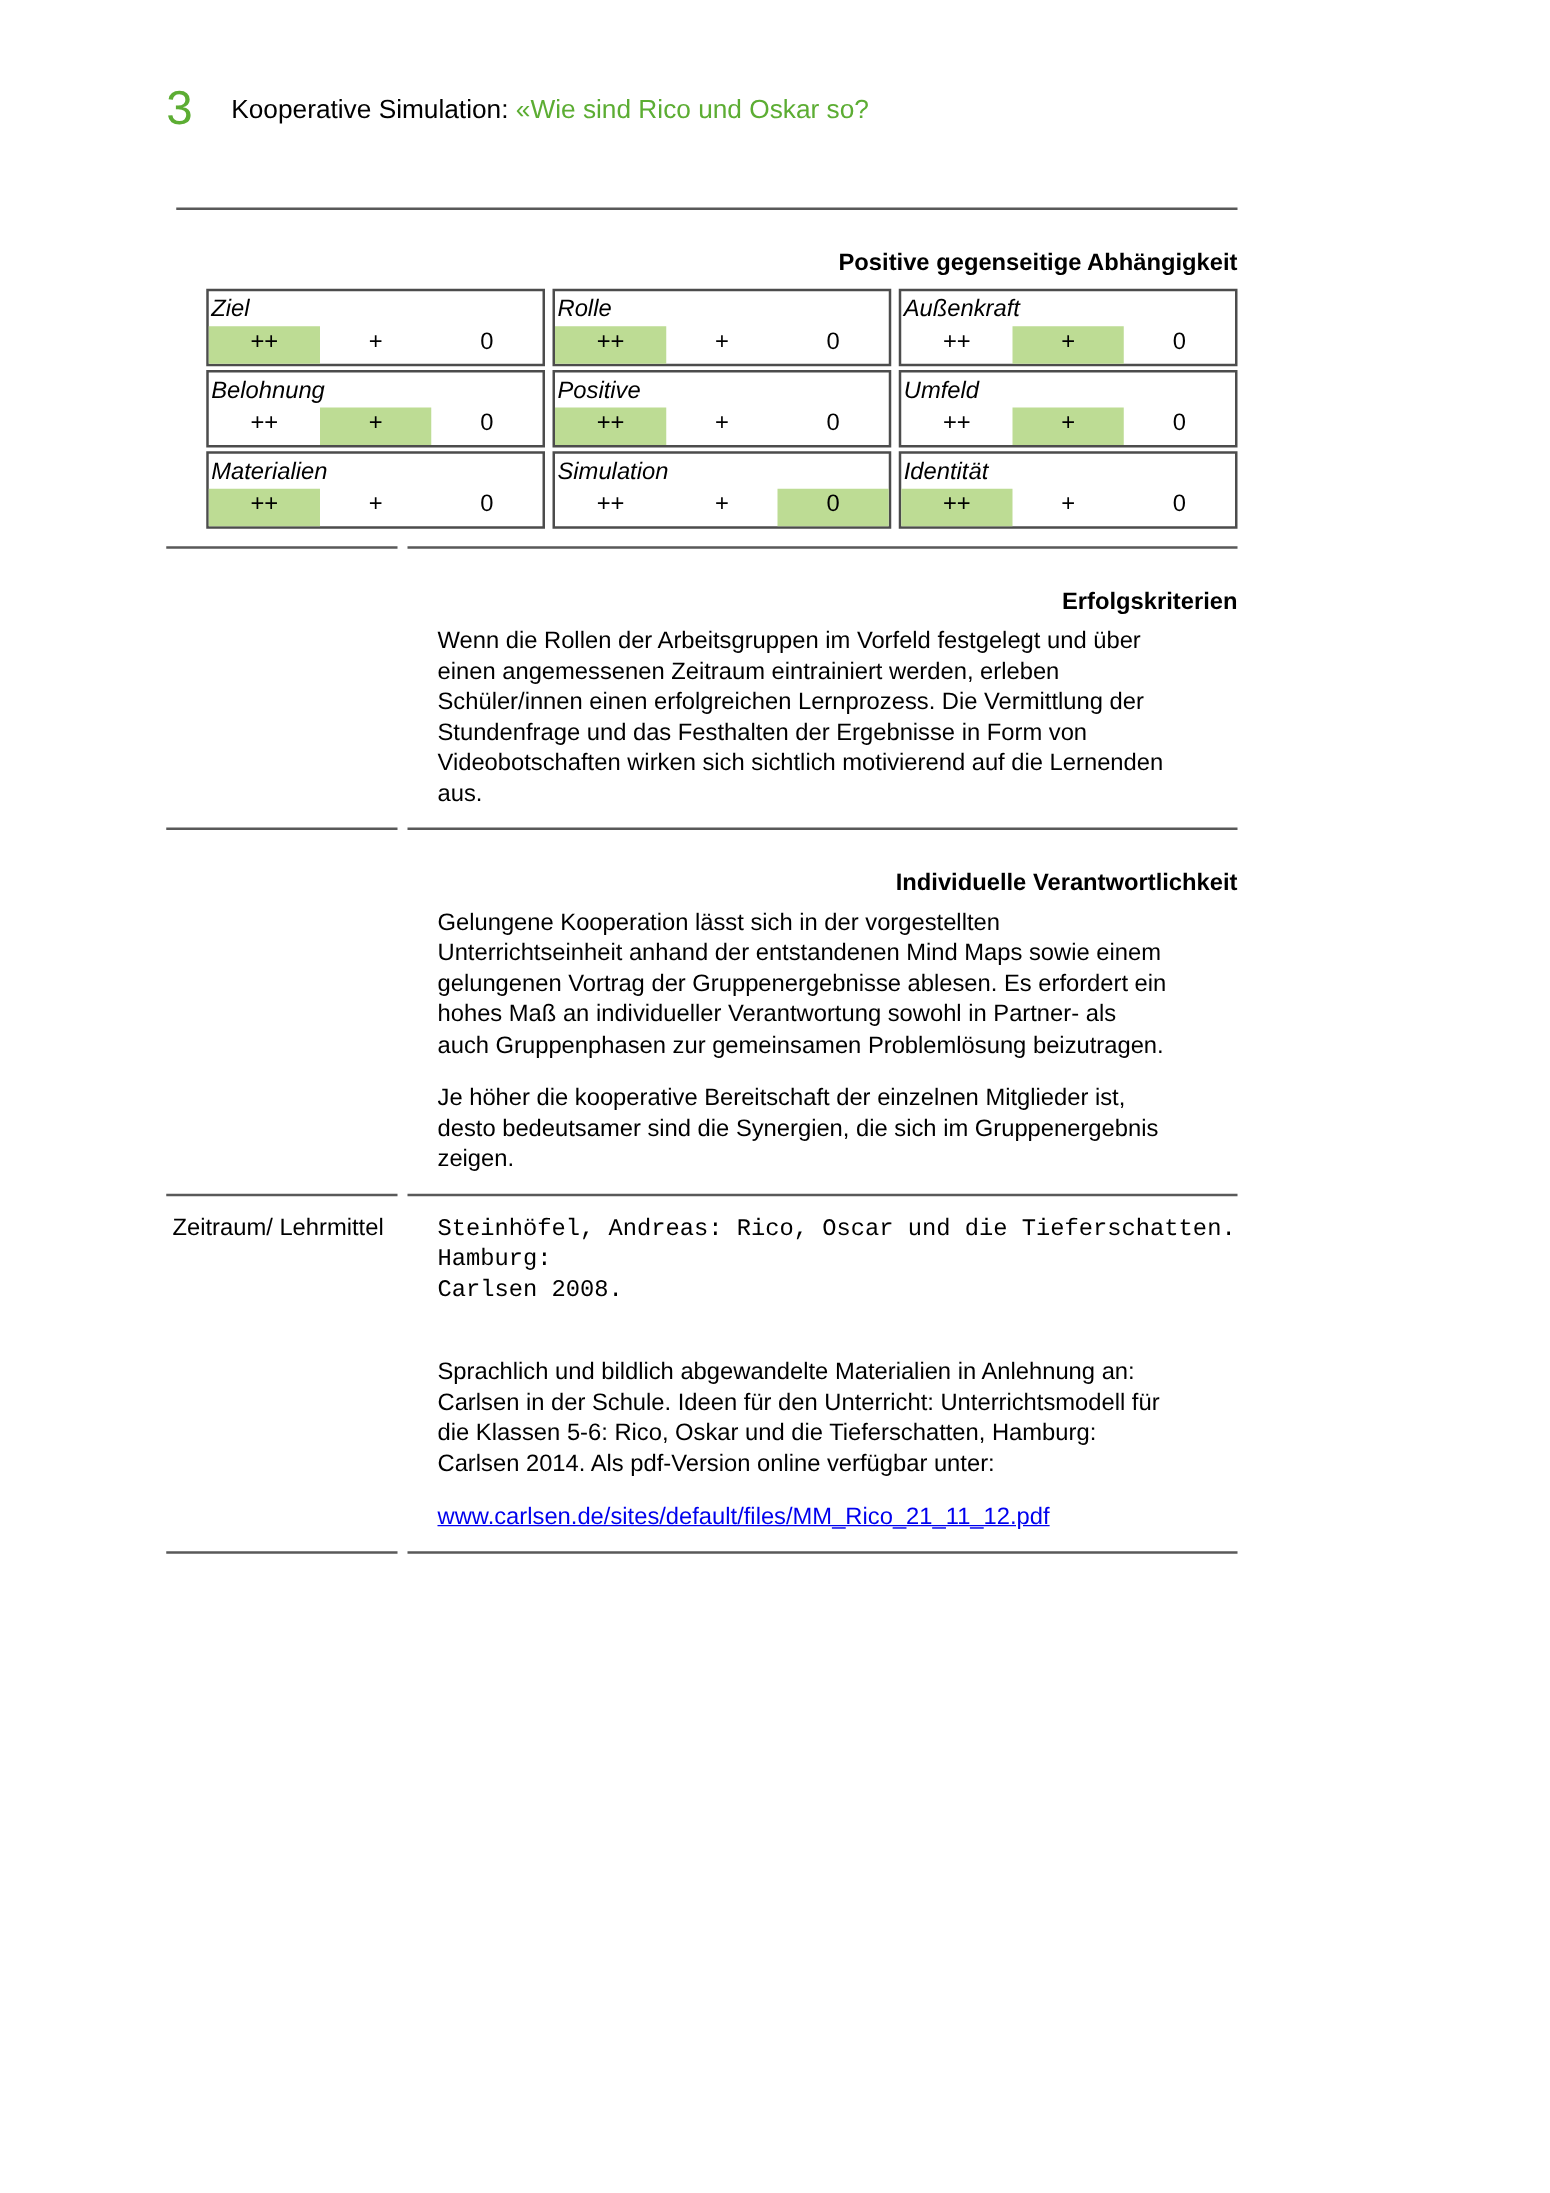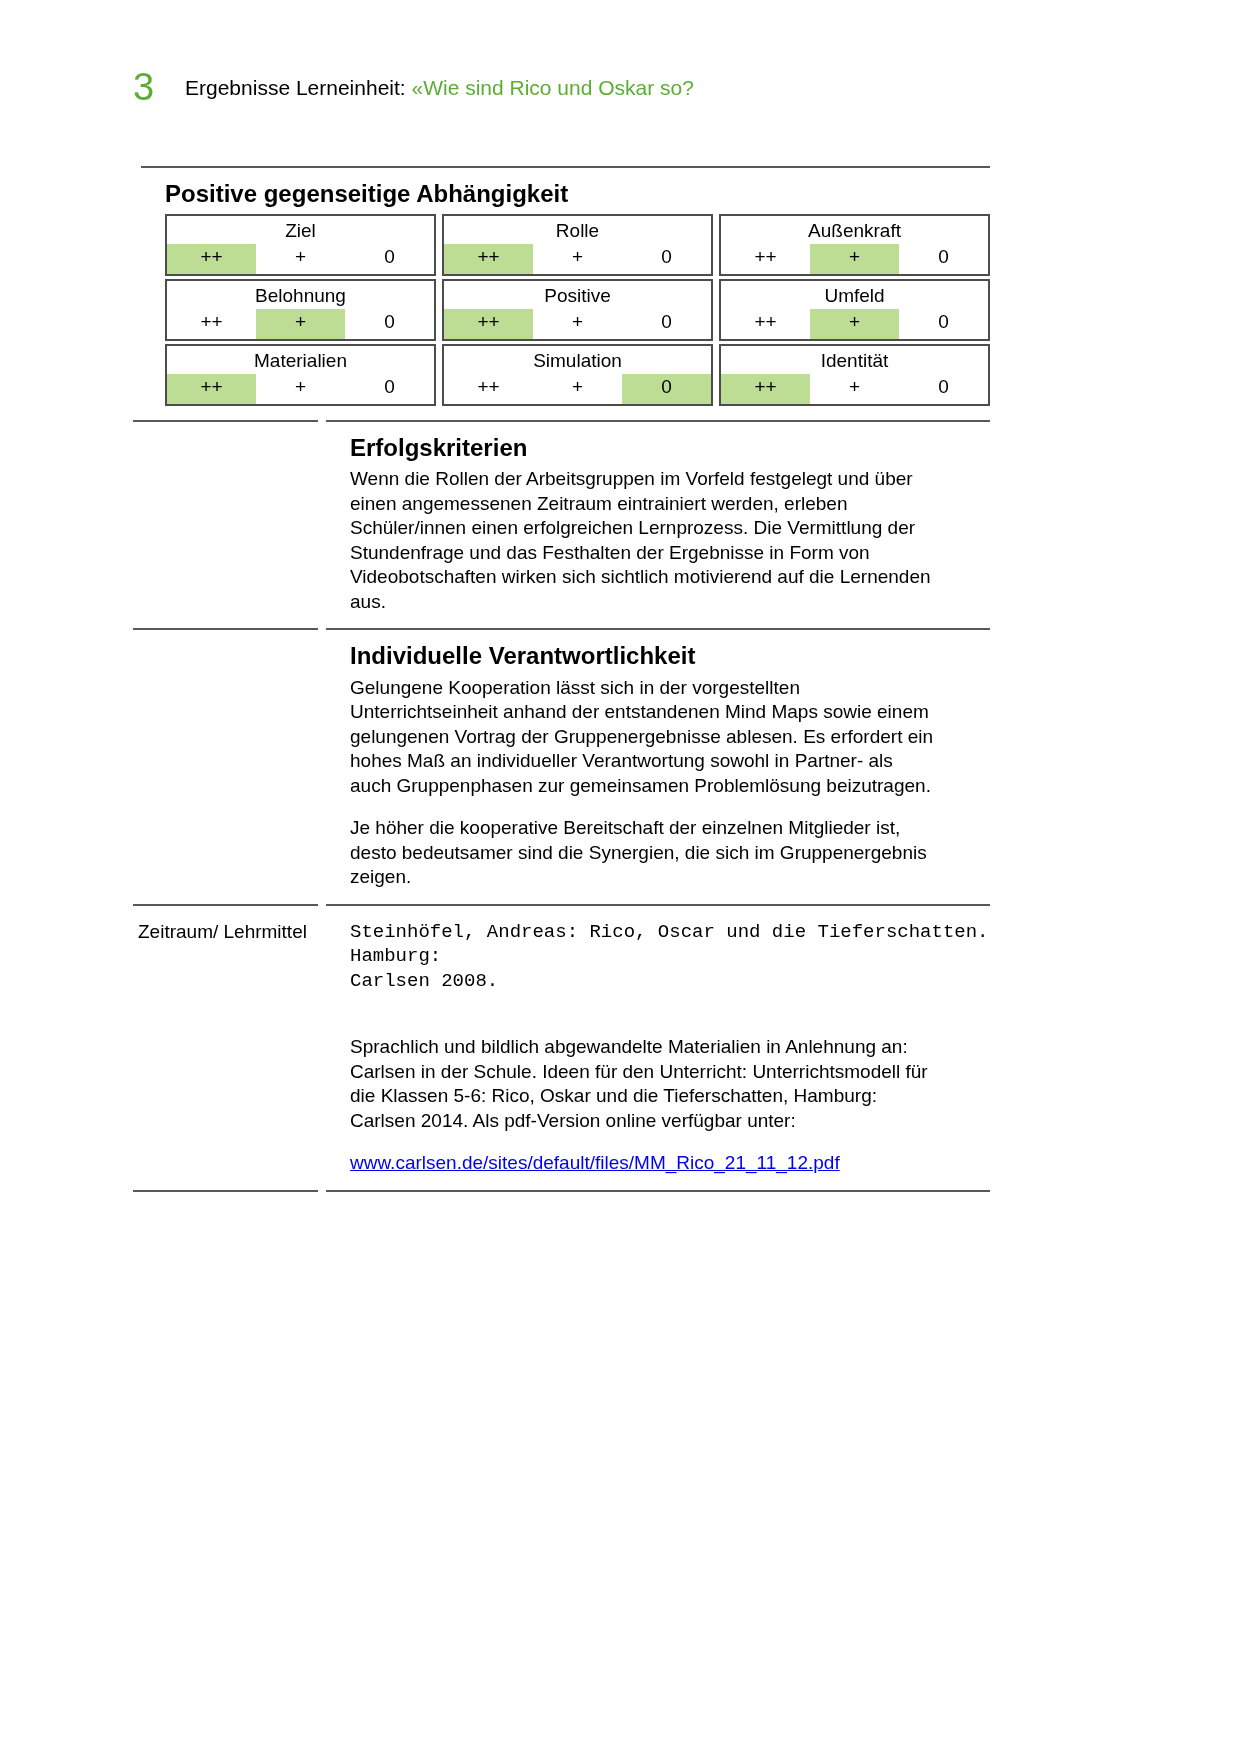--- a/index.html
+++ b/index.html
@@ -38,54 +38,54 @@
   }
   .t-gap { flex: 0 0 8px; }
   .t-content {
     flex: 1 1 auto;
     border-top: 2px solid var(--rule, #595959);
     padding: 14px 0 14px 24px;
     box-sizing: border-box;
   }
   .t-bottom .t-label, .t-bottom .t-content { padding: 0; height: 0; }
 
-  h3 { font-size: 24px; line-height: 24.5px; margin: 0 0 7px 0; font-weight: bold; }
+  h3 { font-size: 19px; line-height: 24.5px; margin: 17px 0 7px 0; font-weight: bold; text-align: right; }
   p { margin: 0 0 18px 0; white-space: pre-line; }
   p:last-child { margin-bottom: 0; }
   p.gap-after { margin-bottom: 42px; font-family: Liberation Mono, monospace; }
 
   
   .dep-grid {
     display: grid;
     grid-template-columns: repeat(3, 1fr);
     gap: 3px 6px;
     margin-top: 3px;
     width: 100%;
   }
   .mini-table { border: 2px solid #4c4c4c; background: #fff; }
-  .mini-head { text-align: center; padding: 3px 2px 1px; }
+  .mini-head { text-align: left; padding: 3px 2px 1px; font-style: italic; }
   .mini-row { display: flex; }
   .mini-cell { flex: 1 1 33.33%; text-align: center; padding: 1px 0 4px; }
   .mini-cell.hl { background: var(--hl, #bddc94); }
 
   
   a.doc-link {
     color: var(--link, #0000ee);
     text-decoration: underline;
     display: inline-block;
   }
 </style>
 </head>
 <body>
 
 <div class="page">
 
   <header class="doc-header">
     <div class="h-num">3</div>
-    <div class="h-title"><span>Ergebnisse Lerneinheit: </span><span class="green">«Wie sind Rico und Oskar so?</span></div>
+    <div class="h-title"><span>Kooperative Simulation: </span><span class="green">«Wie sind Rico und Oskar so?</span></div>
   </header>
 
   <main class="doc-table">
 
     <section class="t-row">
       <div class="t-gap"></div>
       <div class="t-content">
         <h3>Positive gegenseitige Abhängigkeit</h3>
         <div class="dep-grid">
             <div class="mini-table">

